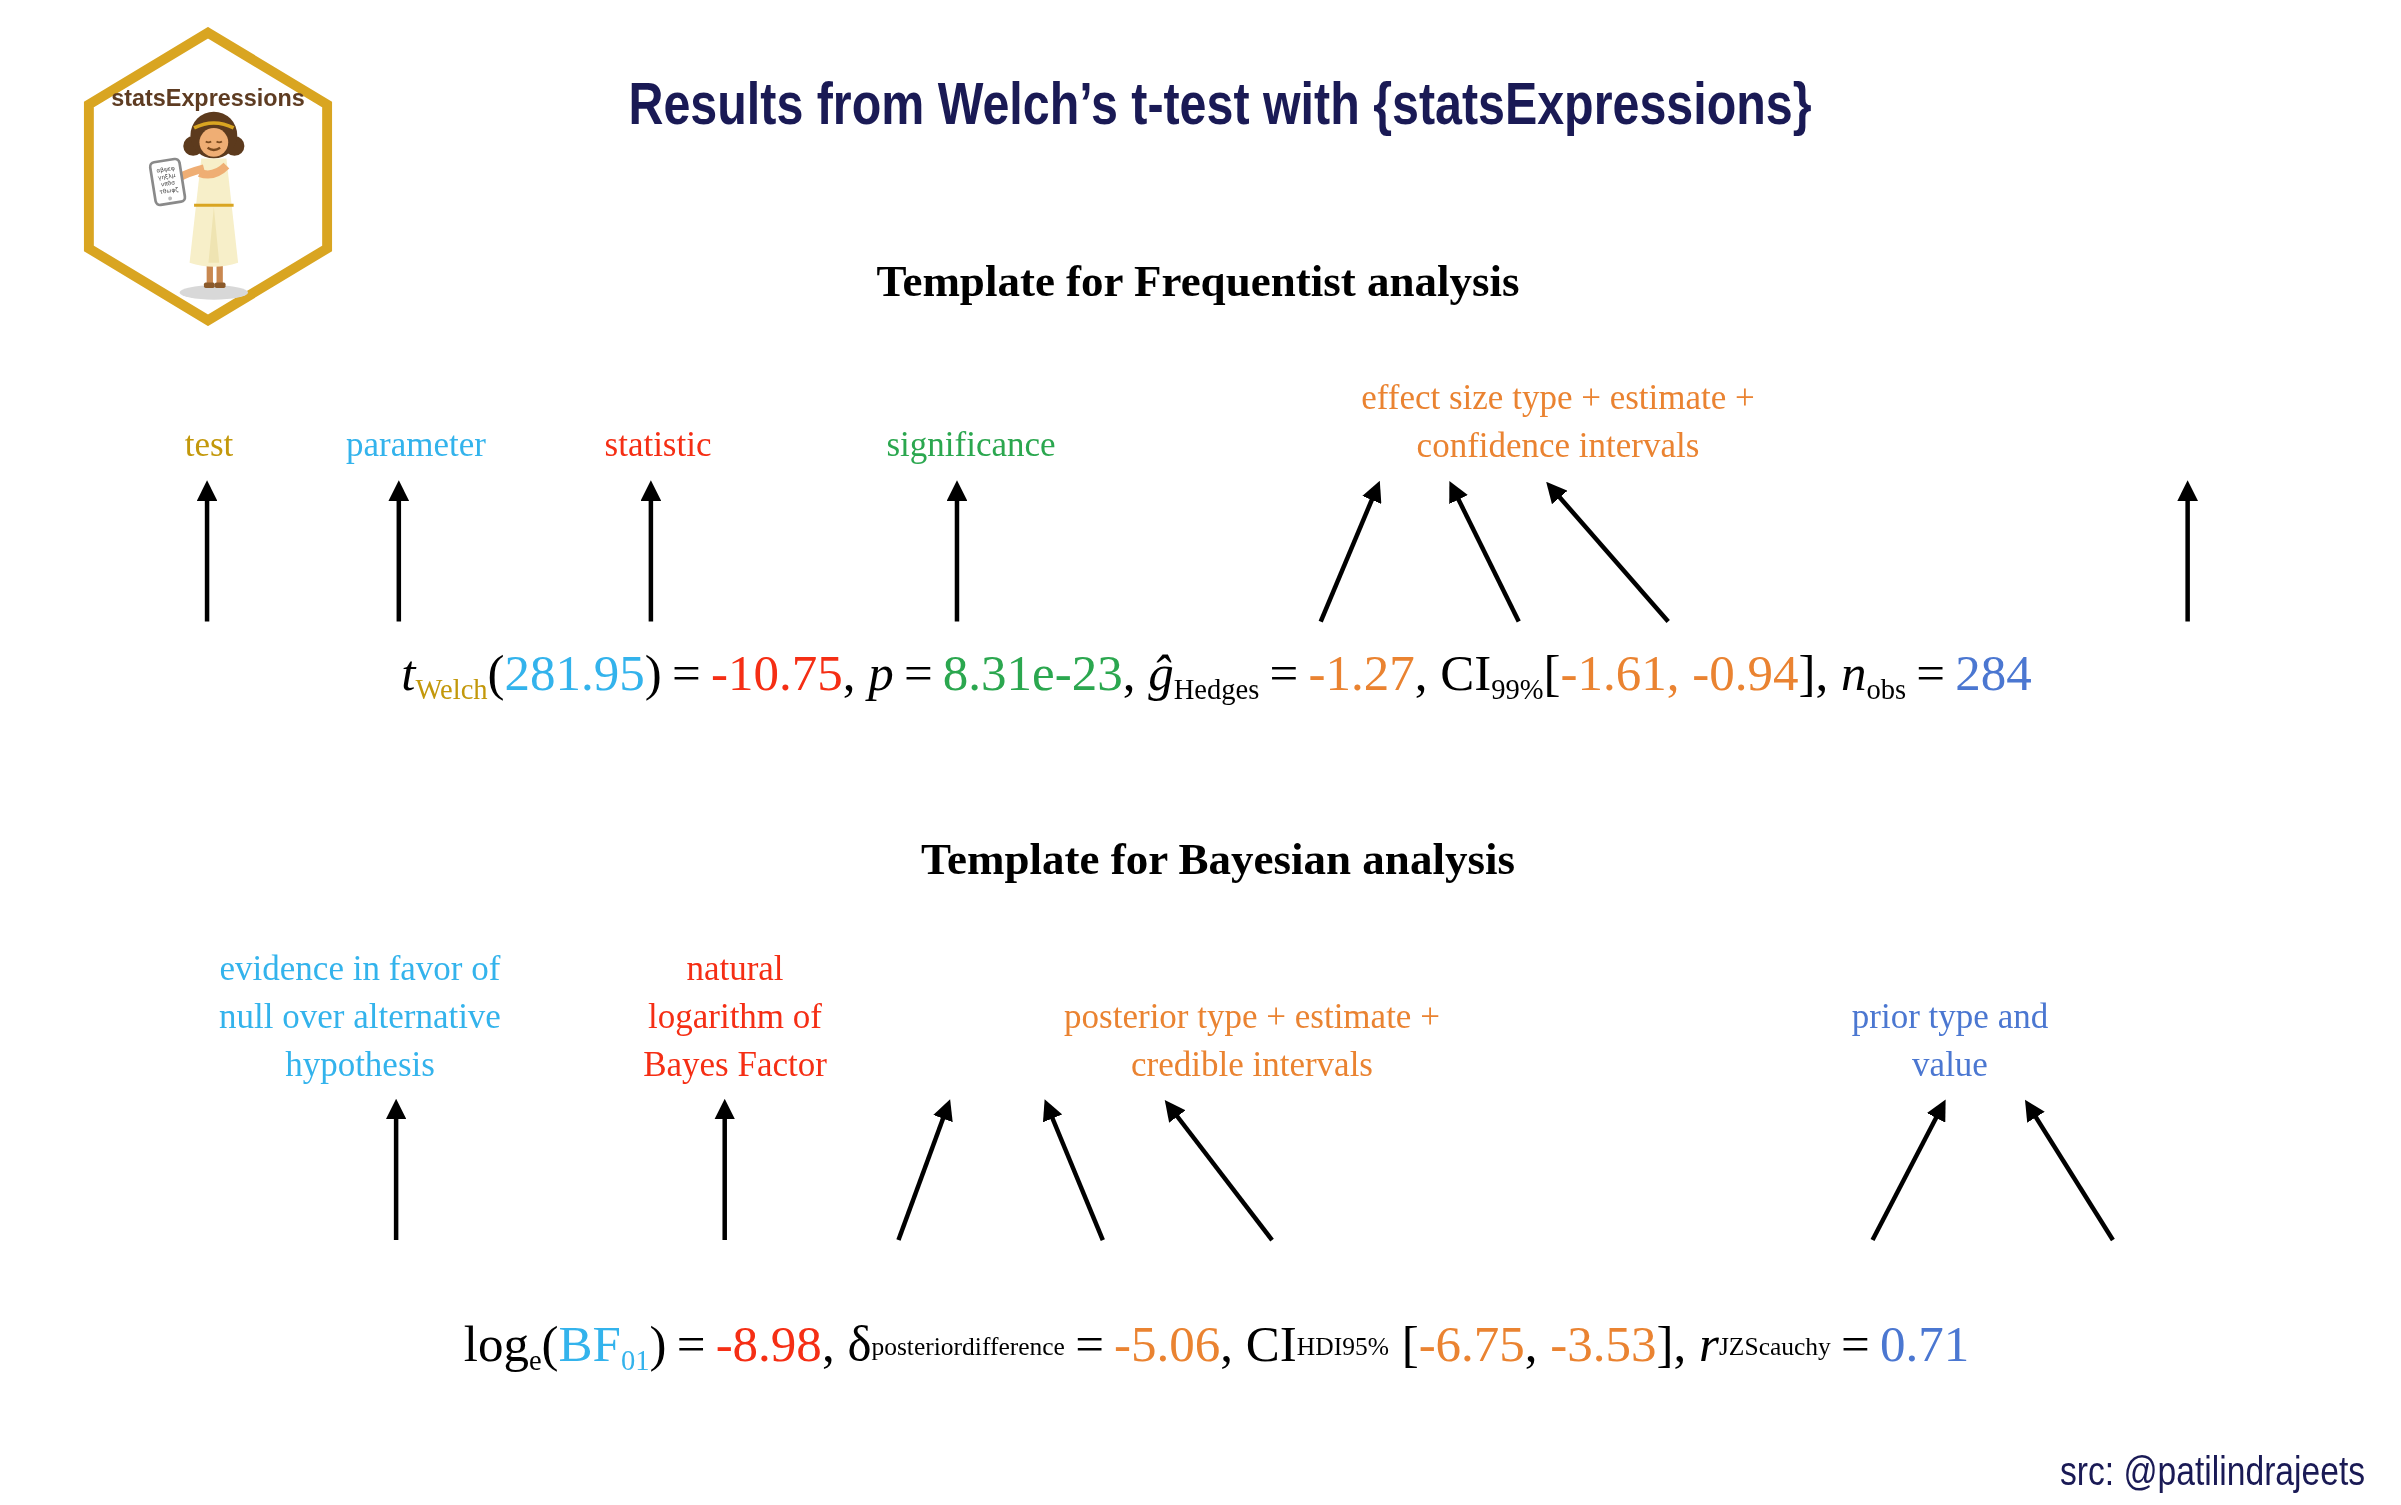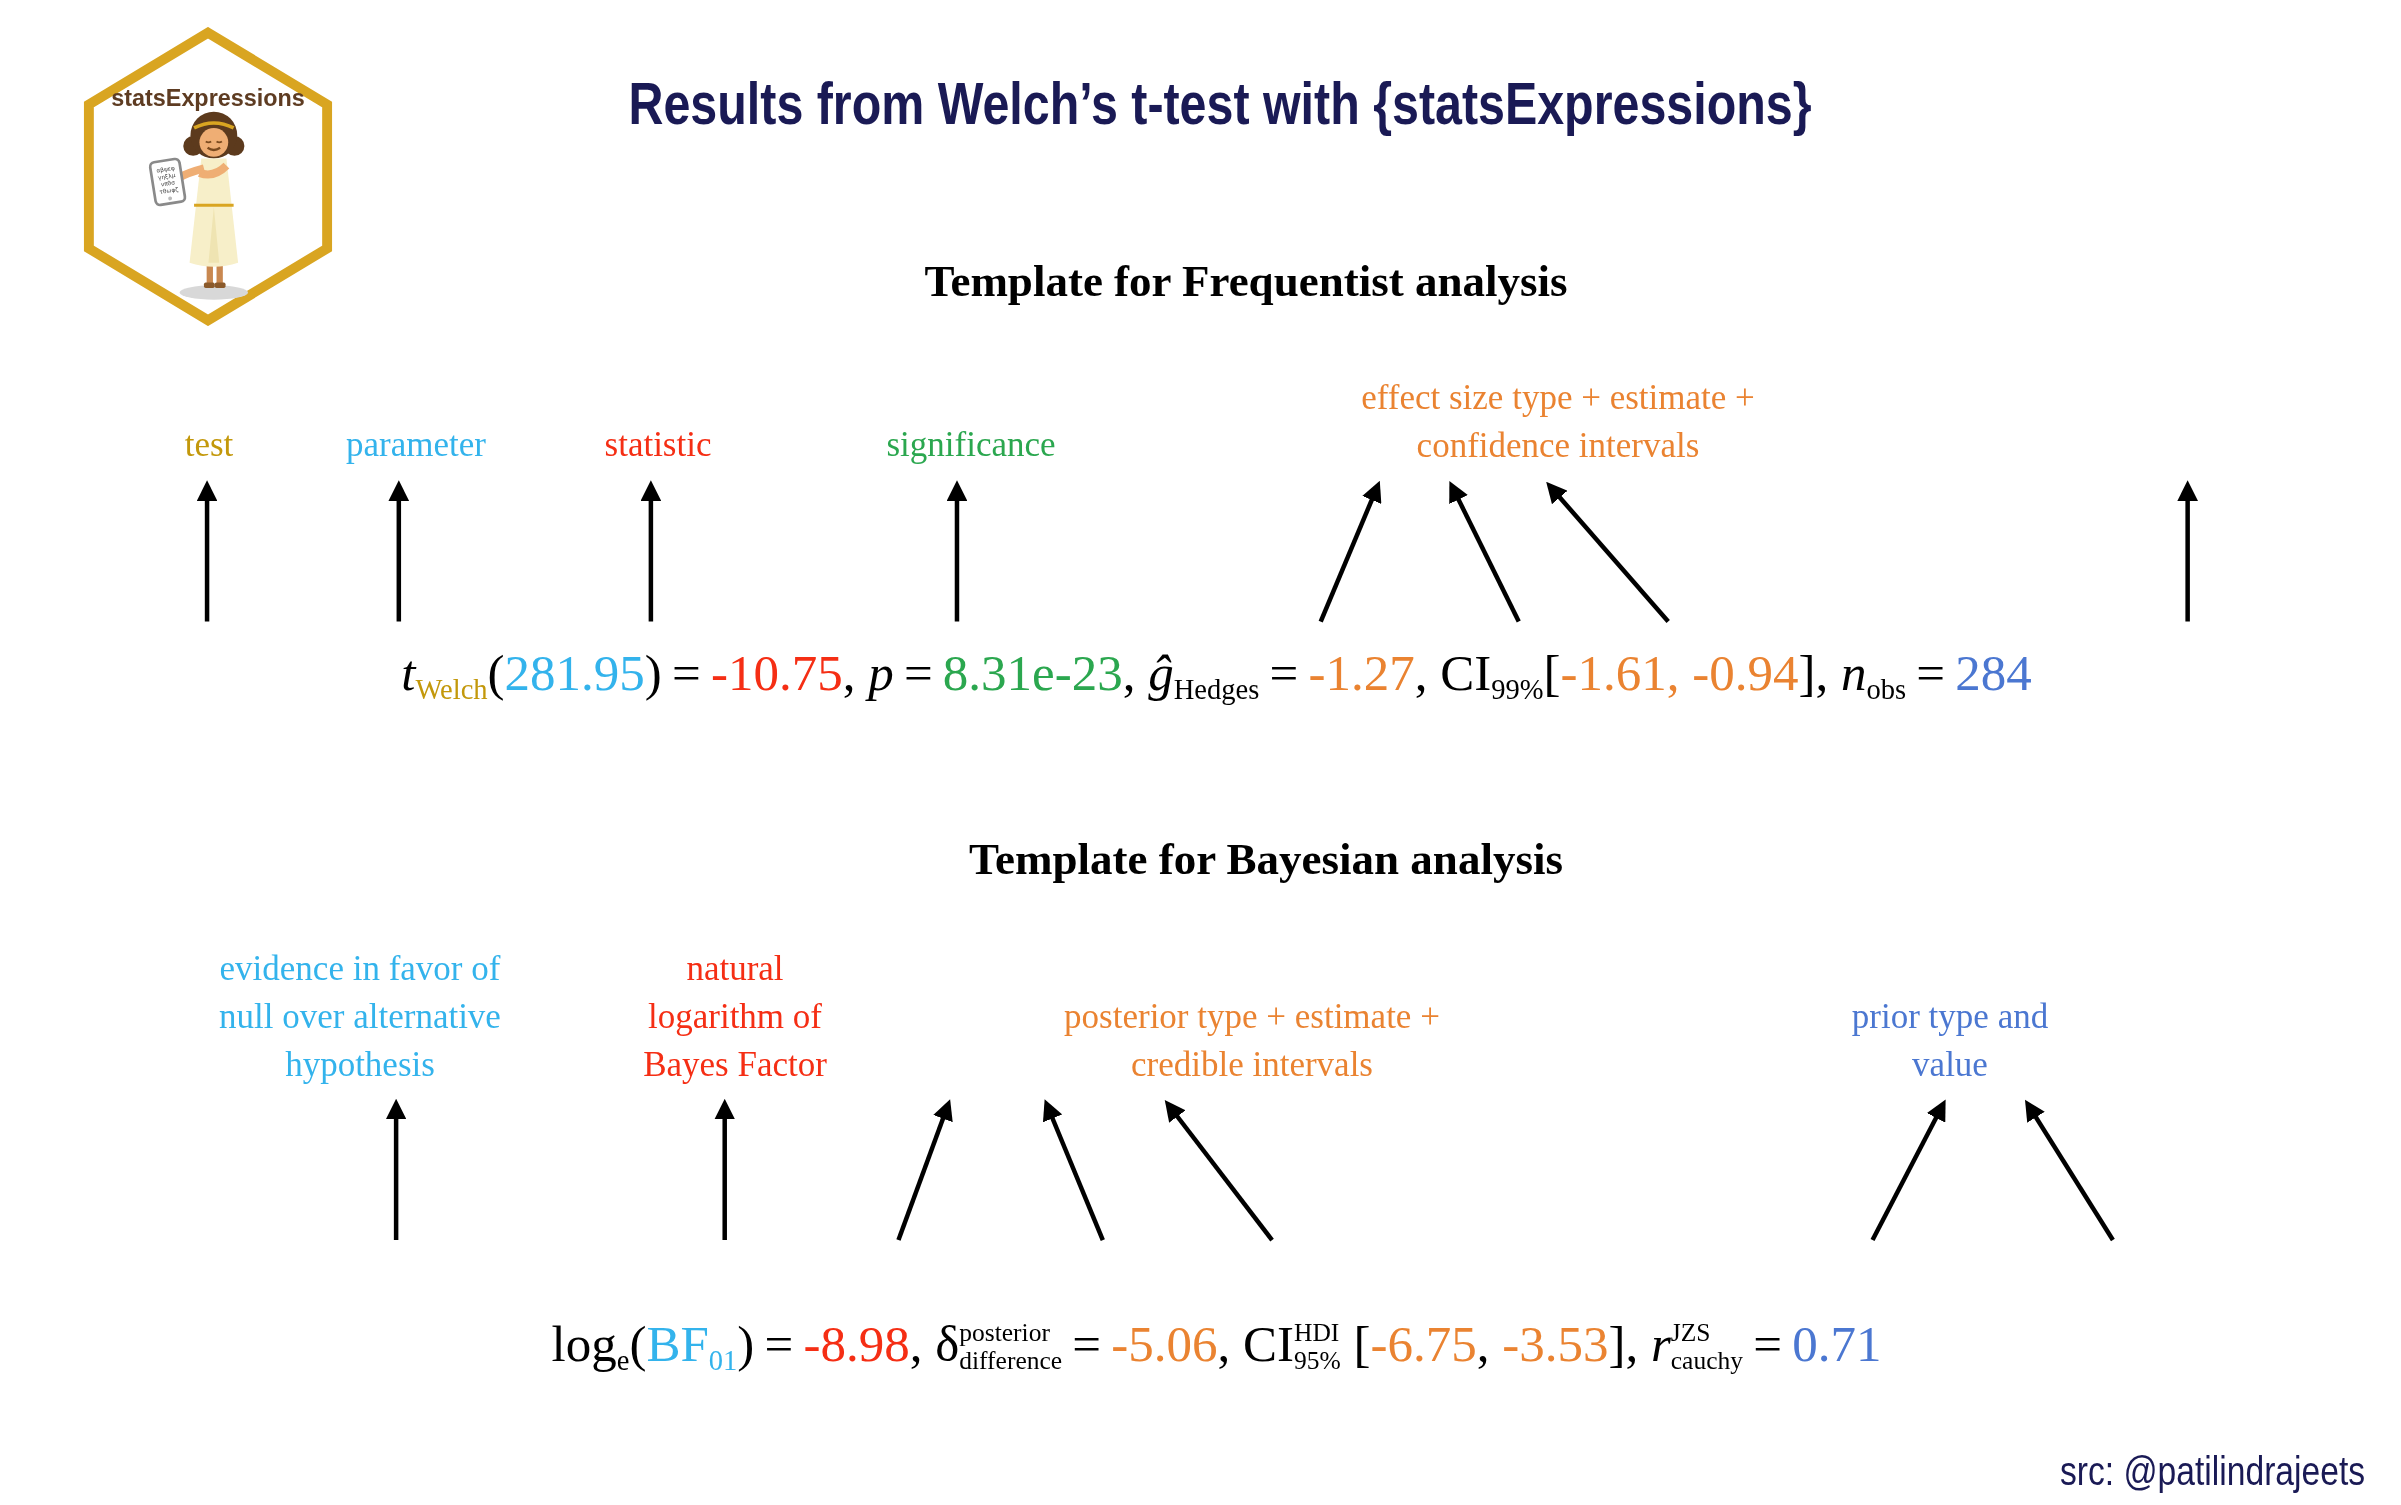--- a/index.html
+++ b/index.html
@@ -1,26 +1,26 @@
 <!DOCTYPE html>
 <html style="font-size:14.4px"><head>
 <meta charset="utf-8">
 <style>
   html,body{margin:0;padding:0;background:#ffffff;}
   .canvas{position:relative;width:2401px;height:1506px;background:#ffffff;
           font-family:"Liberation Serif",serif;overflow:hidden;}
   .abs{position:absolute;}
   .cx{transform:translateX(-50%);text-align:center;}
   .label{font-size:35px;line-height:48px;white-space:nowrap;}
-  .heading{font-weight:bold;font-size:45px;white-space:nowrap;color:#000;margin-left:48px;}
+  .heading{font-weight:bold;font-size:45px;white-space:nowrap;color:#000;}
   .formula{left:0;width:100%;text-align:center;font-size:51px;color:#000;white-space:nowrap;padding-left:16px;}
   .it{font-style:italic;}
   .sub{font-size:0.56em;vertical-align:-0.33em;}
   .eq{margin:0 0.20em;}
-  .stack{display:inline-flex;flex-direction:column;align-items:flex-start;
+  .stack{display:inline-flex;flex-direction:row;align-items:flex-start;
          vertical-align:middle;font-size:0.5em;line-height:1.12;transform:translateY(-0.06em);}
   .sans{font-family:"Liberation Sans",sans-serif;}
   .cond{display:inline-block;transform:scaleX(0.82);}
   .title{font-size:59px;font-weight:bold;white-space:nowrap;}
   .footer{font-size:41px;white-space:nowrap;}
   .arrows{position:absolute;left:0;top:0;pointer-events:none;}
   .arrows line{stroke:#000;stroke-width:5;}
 </style>
 </head>
 <body>

